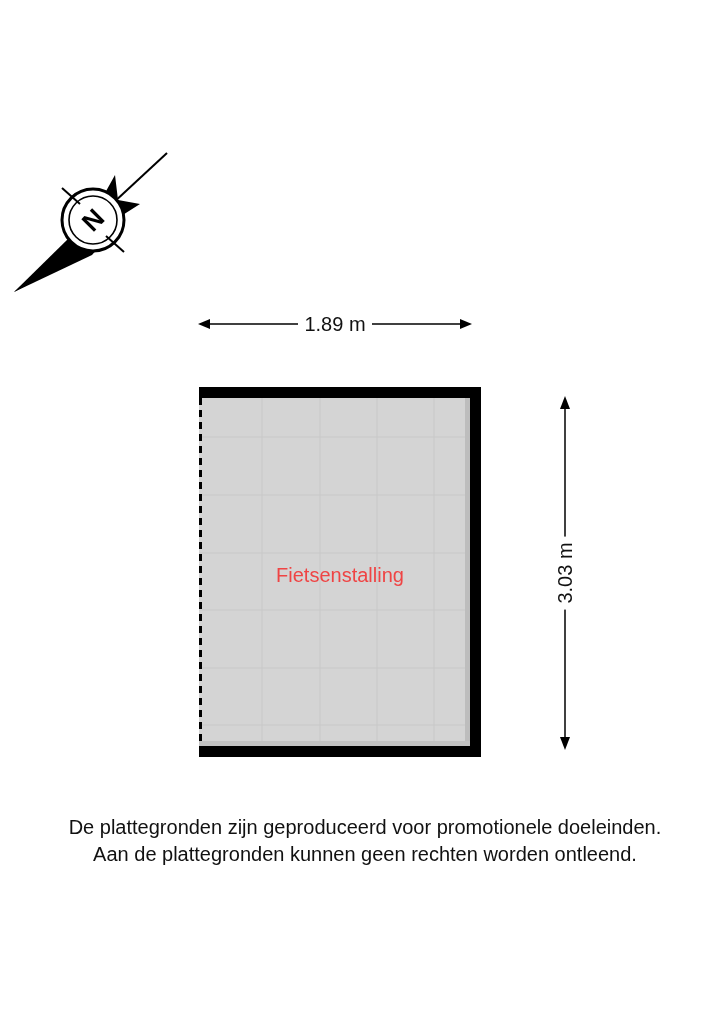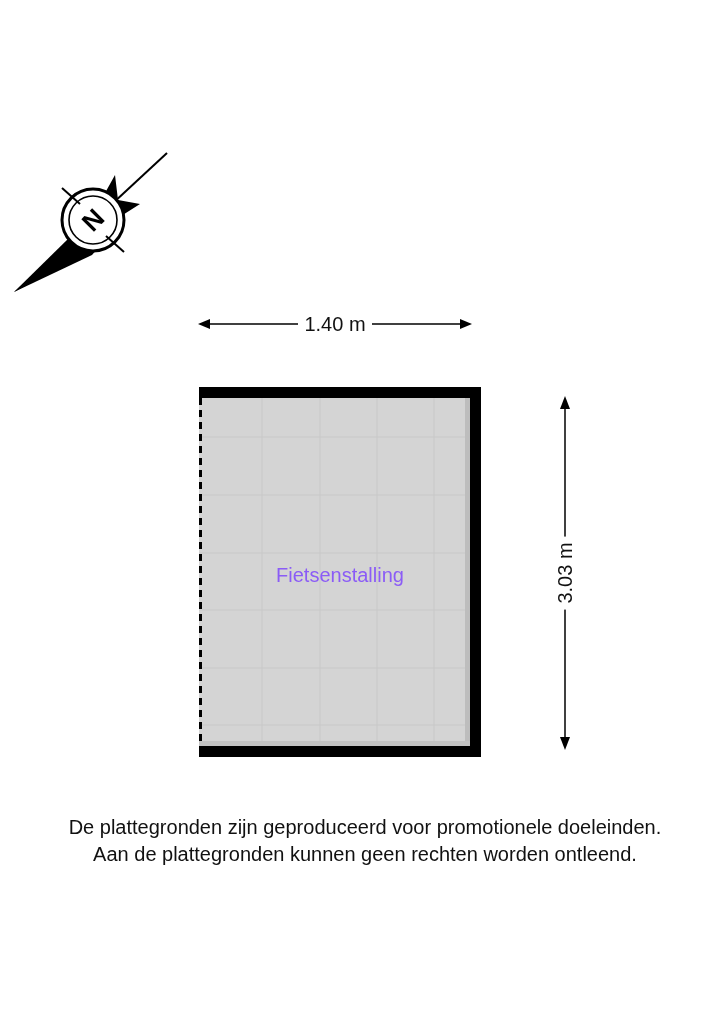--- a/index.html
+++ b/index.html
@@ -6,21 +6,21 @@
     body { width: 720px; height: 1017px; position: relative; overflow: hidden; font-family: "Liberation Sans", sans-serif; color: #111; }
     .abs { position: absolute; }
     #compass { left: 10px; left: 0; top: 140px; width: 180px; height: 160px; }
     .dim-h { left: 198px; top: 312px; width: 274px; height: 24px; }
     .dim-h .label { position: absolute; left: 0; right: 0; top: 0; text-align: center; font-size: 20px; line-height: 24px; }
     .dim-h .label span { background: #fff; padding: 0 6px; }
     .dim-v { left: 540px; top: 396px; width: 50px; height: 354px; }
     .dim-v .label { position: absolute; left: 50%; top: 50%; transform: translate(-50%, -50%) rotate(-90deg); font-size: 20px; line-height: 24px; white-space: nowrap; background: #fff; padding: 0 6px; }
     .room { left: 199px; top: 387px; width: 282px; height: 370px; }
     .room svg { position: absolute; left: 0; top: 0; }
-    .room-label { position: absolute; left: 0; width: 282px; top: 176px; text-align: center; font-size: 20px; line-height: 24px; color: #8b5cf6; }
+    .room-label { position: absolute; left: 0; width: 282px; top: 176px; text-align: center; font-size: 20px; line-height: 24px; color: #ef4444; }
     .disclaimer { left: 0; top: 814px; width: 730px; text-align: center; font-size: 20px; line-height: 27px; color: #111; }
   </style>
 </head>
 <body>
 
 <div id="compass" class="abs">
   <svg width="180" height="160" viewBox="0 0 180 160">
 
     <line x1="112" y1="64" x2="167" y2="13" stroke="#000" stroke-width="2"></line>
 
@@ -40,21 +40,21 @@
     </g>
   </svg>
 </div>
 
 <div class="abs dim-h">
   <svg width="274" height="24" style="position:absolute;left:0;top:0">
     <line x1="8" y1="12" x2="266" y2="12" stroke="#000" stroke-width="1.5"></line>
     <polygon points="0,12 12,7 12,17" fill="#000"></polygon>
     <polygon points="274,12 262,7 262,17" fill="#000"></polygon>
   </svg>
-  <div class="label"><span>1.40 m</span></div>
+  <div class="label"><span>1.89 m</span></div>
 </div>
 
 <div class="abs room">
   <svg width="282" height="370" viewBox="0 0 282 370">
 
     <rect x="0" y="11" width="271" height="348" fill="#d4d4d4"></rect>
 
     <g stroke="#c8c8c8" stroke-width="1">
       <line x1="63" y1="11" x2="63" y2="359"></line>
       <line x1="121" y1="11" x2="121" y2="359"></line>

